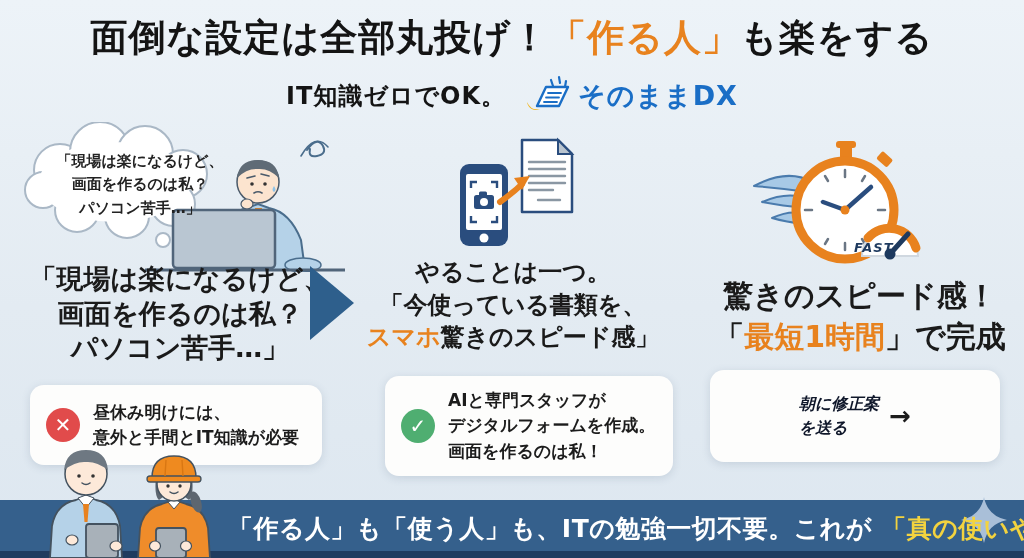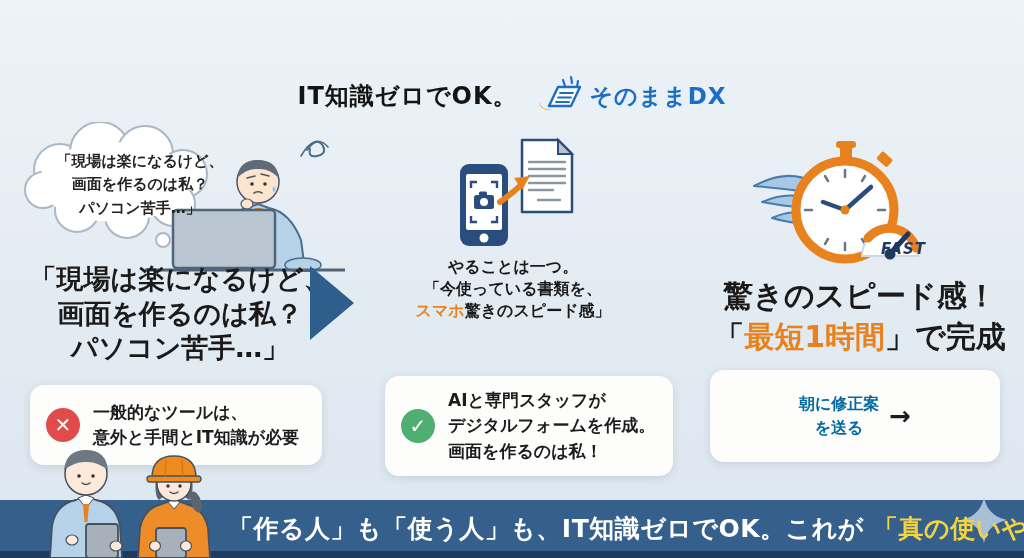--- a/index.html
+++ b/index.html
@@ -7,63 +7,66 @@
   .stage{position:relative;width:1024px;height:558px;overflow:hidden;
     background:linear-gradient(180deg,#edf3f8 0%,#e3ebf2 55%,#dde7f0 100%);}
   
   .title{position:absolute;left:0;top:16px;width:1024px;text-align:center;
     font-size:37px;font-weight:900;color:#141414;letter-spacing:1px;line-height:1.2;}
   .title .hl{color:#e8821e;}
   .subrow{position:absolute;left:0;top:74px;width:1024px;display:flex;
     justify-content:center;align-items:center;gap:16px;}
   .subtitle{font-size:24px;font-weight:800;color:#141414;letter-spacing:1px;}
   .logo{display:flex;align-items:center;gap:6px;}
-  .logo-text{font-size:23px;font-weight:900;color:#1a6ec6;letter-spacing:1px;}
+  .logo-text{font-size:27px;font-weight:900;color:#1a6ec6;letter-spacing:1px;}
   
   .abs{position:absolute;}
   .heading{font-weight:900;color:#1a1a1a;text-align:center;}
   .h1col{left:15px;top:262px;width:330px;font-size:27px;line-height:1.28;}
-  .h2col{left:348px;top:256px;width:330px;font-size:16px;line-height:1.36;}
+  .h2col{left:348px;top:256px;width:330px;font-size:24px;line-height:1.36;}
   .h3col{left:705px;top:276px;width:310px;font-size:30px;line-height:1.35;}
   .hl-orange{color:#e8821e;text-align:right;}
   .bubble-text{left:55px;top:150px;width:170px;text-align:center;
     font-size:15px;font-weight:700;color:#222;line-height:1.55;}
   .arrow-right{left:310px;top:266px;width:0;height:0;
     border-top:37px solid transparent;border-bottom:37px solid transparent;
     border-left:44px solid #2e5f8c;}
   
   .note{position:absolute;background:#fdfdfc;border-radius:14px;
     box-shadow:0 2px 8px rgba(80,100,130,.18);display:flex;align-items:center;
     box-sizing:border-box;}
   .note1{left:30px;top:385px;width:292px;height:80px;padding:10px 16px;gap:13px;}
   .note2{left:385px;top:376px;width:288px;height:100px;padding:10px 16px;gap:13px;}
   .note3{left:710px;top:370px;width:290px;height:92px;padding:10px 10px;justify-content:center;gap:10px;}
   .note-text{font-size:17px;font-weight:700;color:#1c1c1c;line-height:1.5;}
   .badge{width:34px;height:34px;border-radius:50%;flex:0 0 auto;display:flex;
     align-items:center;justify-content:center;color:#fff;font-size:20px;font-weight:900;}
   .badge-x{background:#e14b4b;}
   .badge-check{background:#4fae71;}
-  .note3 .blk{font-size:16px;font-weight:700;color:#0369a1;line-height:1.5;text-align:center;}
+  .note3 .blk{font-size:16px;font-weight:700;color:#0f172a;line-height:1.5;font-style:italic;}
   .note3 .arr{font-size:26px;font-weight:700;color:#1c1c1c;}
-  .fast-label{position:absolute;left:104px;top:102px;width:72px;text-align:right;
-    font-size:15px;font-weight:900;font-style:italic;color:#1e3a5f;letter-spacing:1px;}
+  .fast-label{position:absolute;left:104px;top:102px;width:72px;text-align:left;
+    font-size:13px;font-weight:900;font-style:italic;color:#1e3a5f;letter-spacing:1px;}
   
   .footer-bar{position:absolute;left:0;top:500px;width:1024px;height:58px;background:#35608c;z-index:1;}
   .footer-bar .edge{position:absolute;left:0;bottom:0;width:100%;height:7px;background:#1f3c5f;}
   .footer-text{position:absolute;left:228px;top:512px;z-index:3;font-size:25px;
     font-weight:800;color:#ffffff;letter-spacing:0.5px;white-space:nowrap;}
   .footer-text .hl{color:#f3d33f;}
   .people{z-index:2;}
   .sparkle{z-index:2;}
 </style>
 </head>
 <body>
 
 <div class="stage">
 
+  <div class="title">
+    <span>面倒な設定は全部丸投げ！</span><span class="hl">「作る人」</span><span>も楽をする</span>
+  </div>
 
   <div class="subrow">
     <span class="subtitle">IT知識ゼロでOK。</span>
     <span class="logo">
       <span>
         <svg width="50" height="40" viewBox="0 0 50 40">
           <path d="M29 6 l2 6 M37 3 l1 6 M44 7 l-1 6" stroke="#1a6ec6" stroke-width="2.2" fill="none" stroke-linecap="round"></path>
           <path d="M15 32 L24 13 H46 L37 32 Z" fill="#ffffff" stroke="#1a6ec6" stroke-width="2.4" stroke-linejoin="round"></path>
           <path d="M26 19 h13 M24 23.5 h13 M22 28 h13" stroke="#1a6ec6" stroke-width="1.8" stroke-linecap="round"></path>
           <path d="M5 28 a9 9 0 0 0 13 7 q-9 2 -13 -7 Z" fill="#f2b51e"></path>
@@ -118,21 +121,21 @@
 
   <div class="abs heading h1col">
     <div>「現場は楽になるけど、</div>
     <div>画面を作るのは私？</div>
     <div>パソコン苦手…」</div>
   </div>
 
   <div class="note note1">
     <span class="badge badge-x">✕</span>
     <span class="note-text">
-      <div>一般的なツールは、</div>
+      <div>昼休み明けには、</div>
       <div>意外と手間とIT知識が必要</div>
     </span>
   </div>
 
   <div class="abs arrow-right"></div>
 
   <div class="abs" style="left:452px;top:136px;width:130px;height:112px;">
     <svg width="130" height="112" viewBox="0 0 130 112">
 
       <path d="M70 4 h36 l14 14 v58 h-50 Z" fill="#ffffff" stroke="#2a4d7e" stroke-width="2.5" stroke-linejoin="round"></path>
@@ -256,21 +259,21 @@
       <circle cx="140" cy="38" r="1.7" fill="#333"></circle>
         <circle cx="152" cy="38" r="1.7" fill="#333"></circle>
       <path d="M142 44 Q146 47 150 44" stroke="#44525f" stroke-width="1.5" fill="none" stroke-linecap="round"></path>
       <rect x="128" y="80" width="30" height="30" rx="3" fill="#a8b1b9" stroke="#44525f" stroke-width="1.8"></rect>
       <ellipse cx="127" cy="98" rx="5.5" ry="5" fill="#fde9d9" stroke="#44525f" stroke-width="1.2"></ellipse>
       <ellipse cx="158" cy="98" rx="5.5" ry="5" fill="#fde9d9" stroke="#44525f" stroke-width="1.2"></ellipse>
     </svg>
   </div>
 
   <div class="footer-text">
-    <span>「作る人」も「使う人」も、IT知識ゼロでOK。これが</span>
+    <span>「作る人」も「使う人」も、ITの勉強一切不要。これが</span>
     <span class="hl">「真の使いやすさ」</span>
   </div>
 
   <div class="abs sparkle" style="left:958px;top:494px;width:52px;height:52px;">
     <svg width="52" height="52" viewBox="0 0 52 52">
       <path d="M26 3 Q29.5 22 49 26 Q29.5 30 26 49 Q22.5 30 3 26 Q22.5 22 26 3 Z" fill="#a9bfd8"></path>
     </svg>
   </div>
 
 </div>

